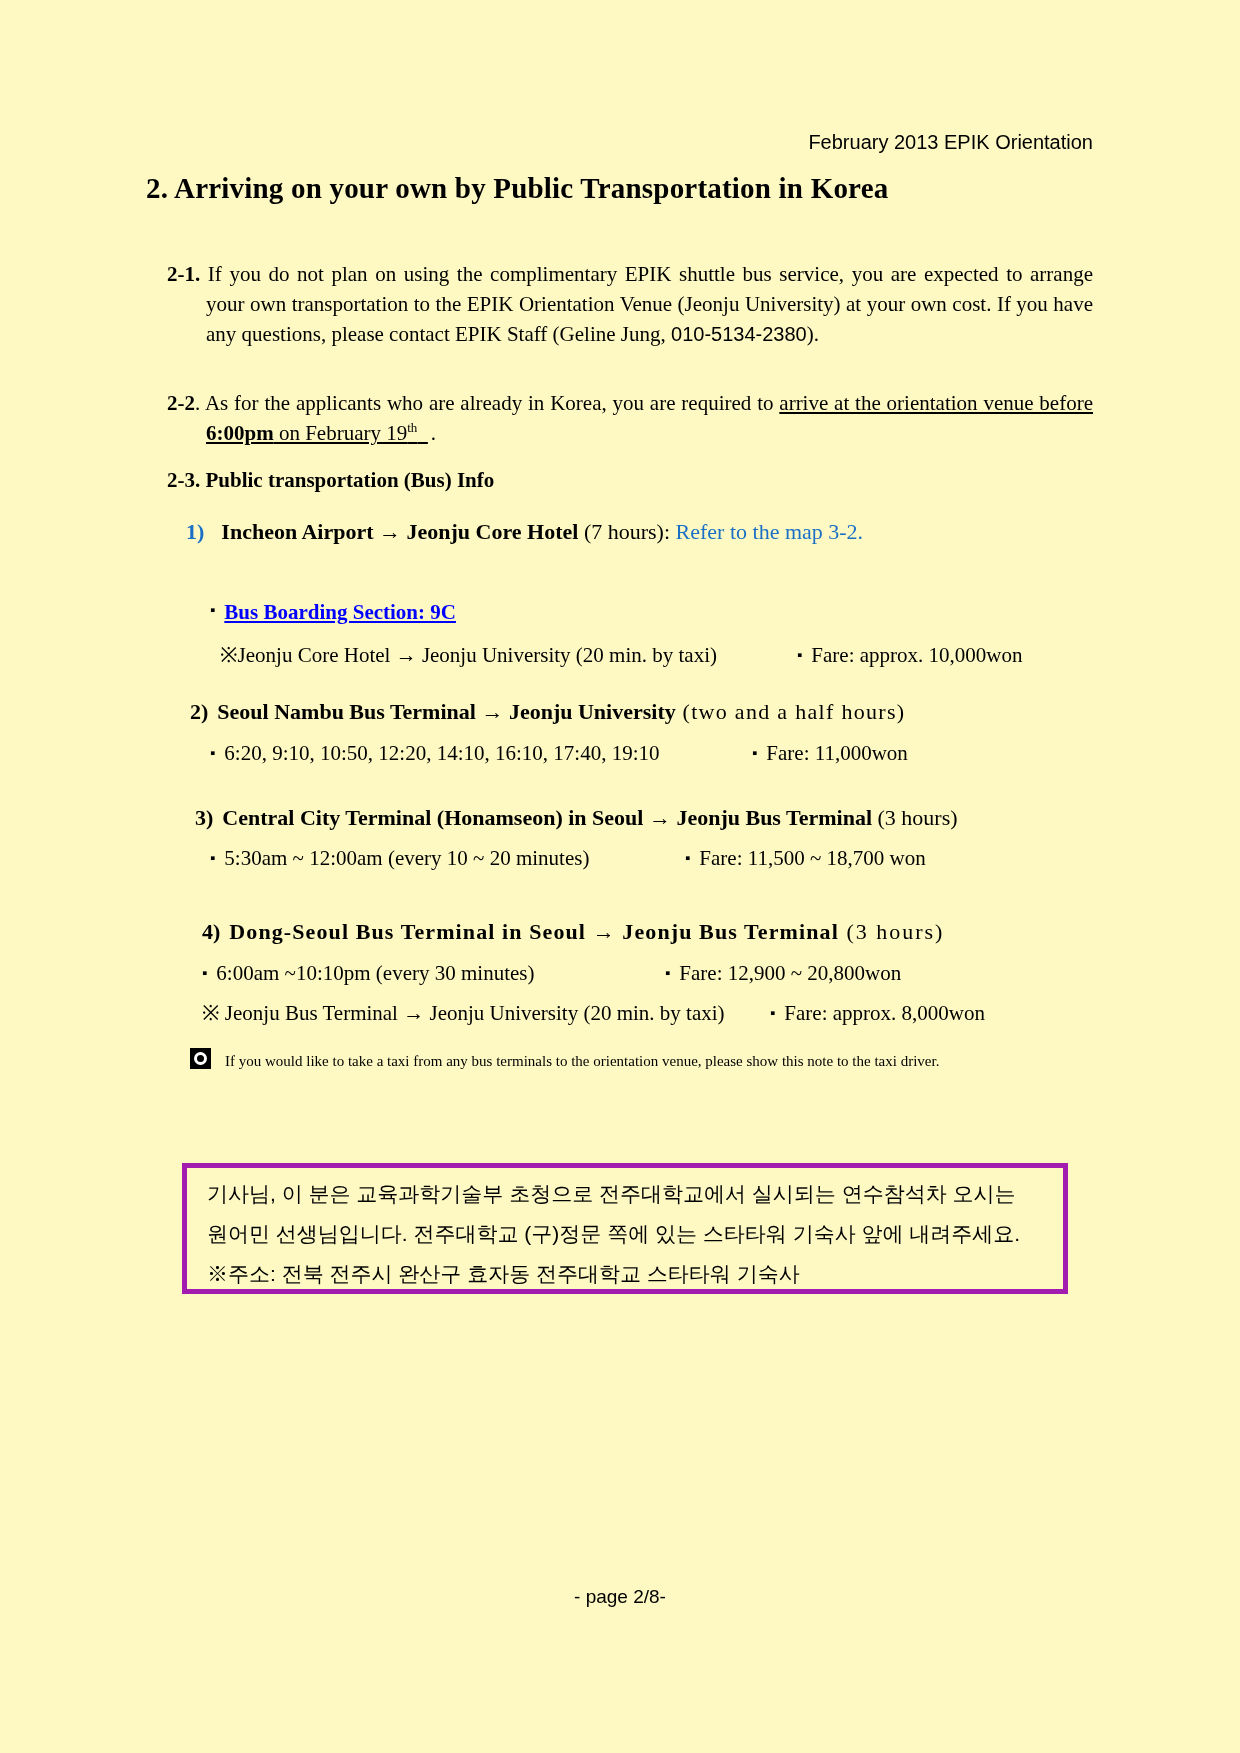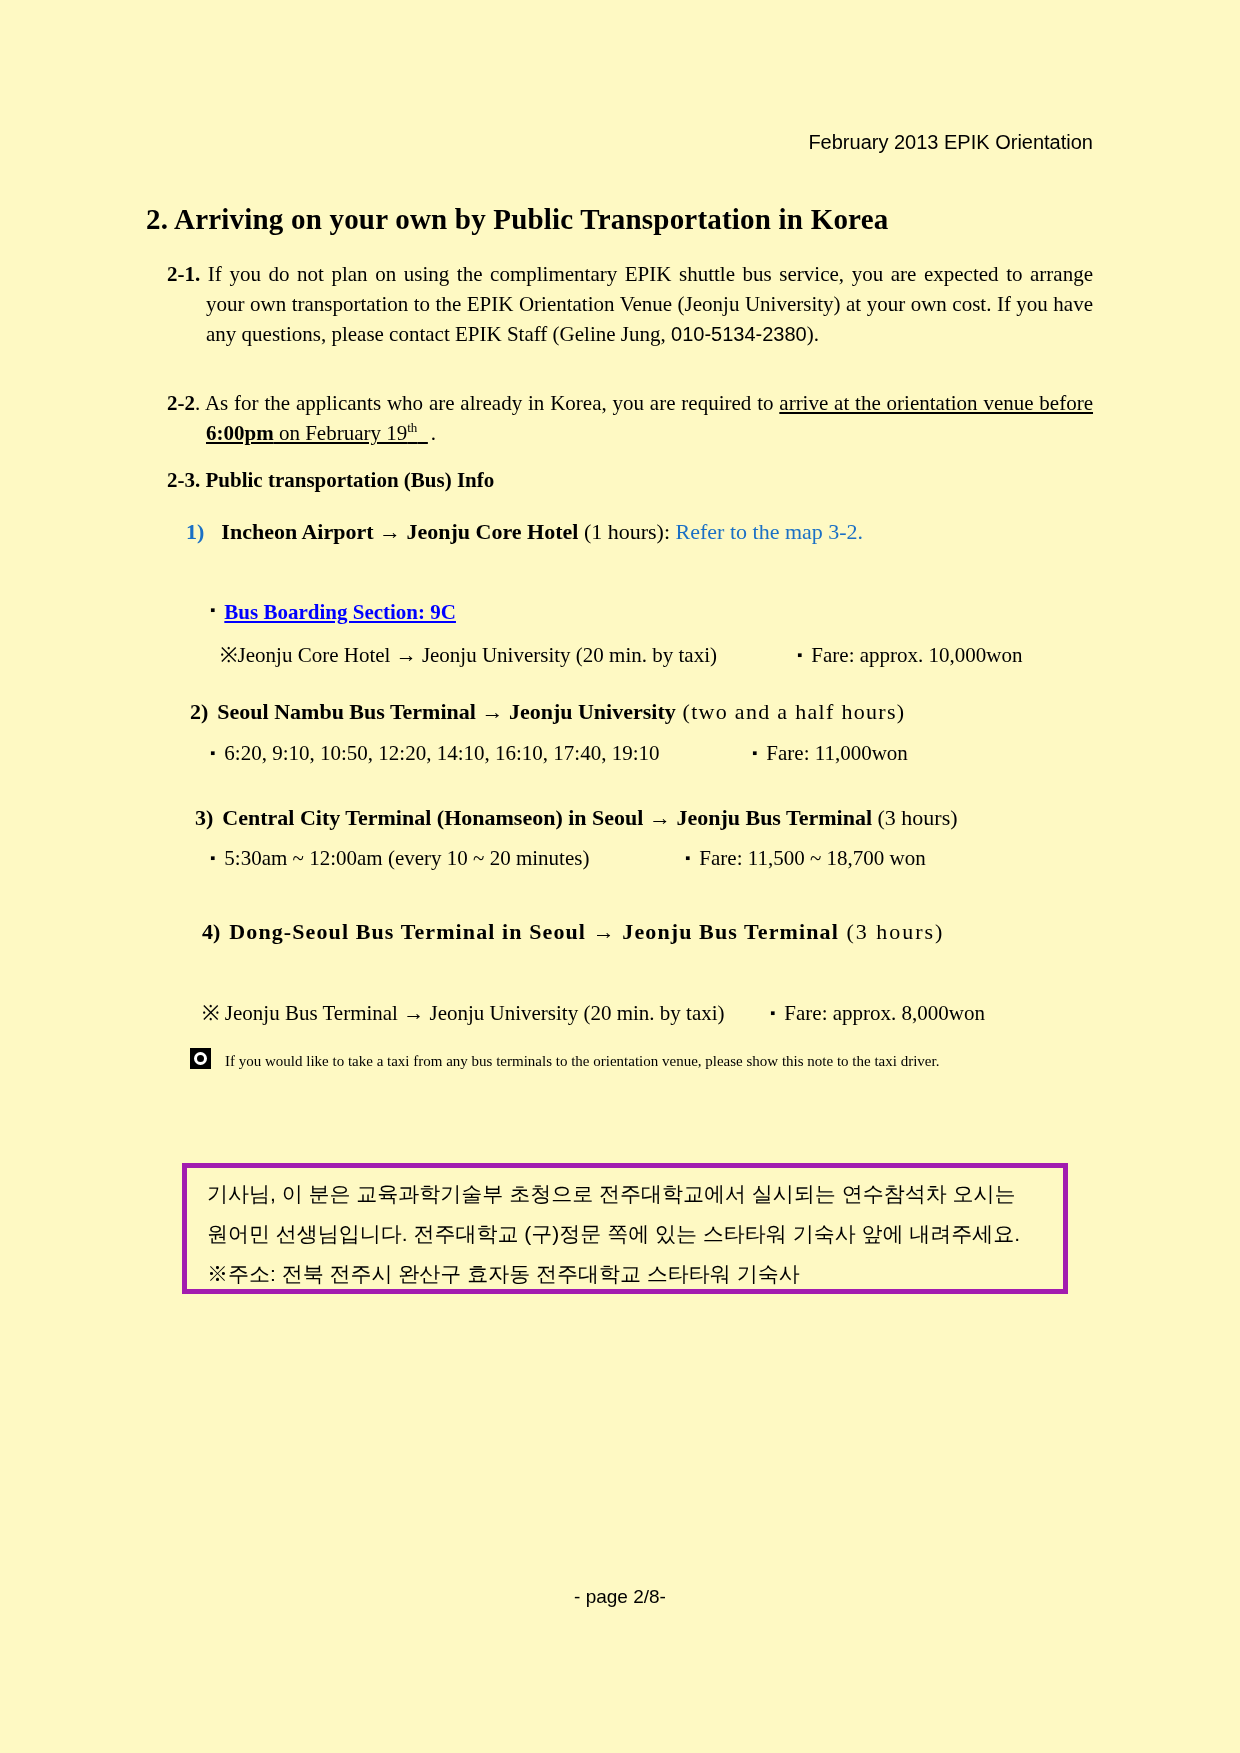--- a/index.html
+++ b/index.html
@@ -3,21 +3,21 @@
 <meta charset="utf-8">
 <style>
   html,body { margin:0; padding:0; background:#ffffff; }
   .page {
     position:relative; width:1240px; height:1753px; background:#fef9c3;
     font-family:"Liberation Serif", serif; color:#000000; overflow:hidden;
   }
   .abs { position:absolute; }
 
   .header { top:130px; right:147px; font-family:"Liberation Sans",sans-serif; font-size:20px; line-height:24px; }
-  .doc-title { top:170px; left:146px; font-size:29px; font-weight:bold; letter-spacing:0.2px; line-height:36px;margin-top:31px; }
+  .doc-title { top:170px; left:146px; font-size:29px; font-weight:bold; letter-spacing:0.2px; line-height:36px; }
 
   .para { font-size:21px; line-height:30px; }
   .p21 { top:238px; left:167px; width:926px; box-sizing:border-box; padding-left:39px; text-indent:-39px; text-align:justify; }
   .p22 { top:367px; left:167px; width:926px; box-sizing:border-box; padding-left:39px; text-indent:-39px; text-align:justify; }
   .phone { font-family:"Liberation Sans",sans-serif; font-size:20px; }
   sup { font-size:13px; line-height:0; }
   .u-end { margin-left:3px; }
 
   .h23 { top:465px; left:167px; font-size:21px; font-weight:bold; line-height:30px; }
 
@@ -72,21 +72,21 @@
     <b>2-1. </b><span>If you do not plan on using the complimentary EPIK shuttle bus service, you are expected to arrange your own transportation to the EPIK Orientation Venue (Jeonju University) at your own cost. If you have any questions, please contact EPIK Staff (Geline Jung, </span><span class="phone">010-5134-2380</span><span>).</span>
   </p>
 
   <p class="abs para p22">
     <b>2-2</b><span>. As for the applicants who are already in Korea, you are required to </span><u><span>arrive at the orientation venue before </span><b>6:00pm</b><span> on February 19</span><sup>th</sup>&nbsp;&nbsp;</u><span class="u-end">.</span>
   </p>
 
   <div class="abs h23">2-3. Public transportation (Bus) Info</div>
 
   <div class="abs rh r1h">
-    <span class="rnum blue">1)</span><span class="rname">Incheon Airport → Jeonju Core Hotel</span><span class="rdur"> (1 hours): </span><span class="blue">Refer to the map 3-2.</span>
+    <span class="rnum blue">1)</span><span class="rname">Incheon Airport → Jeonju Core Hotel</span><span class="rdur"> (7 hours): </span><span class="blue">Refer to the map 3-2.</span>
   </div>
   <div class="abs row boardrow">
     <span class="blt">▪</span>
       <span class="board-link">Bus Boarding Section: 9C</span>
   </div>
   <div class="abs row r1taxi">
     <span class="cell">※Jeonju Core Hotel → Jeonju University (20 min. by taxi)</span>
     <span><span class="blt">▪</span><span>Fare: approx. 10,000won</span></span>
   </div>
 
@@ -102,20 +102,24 @@
     <span class="rnum">3)</span><span class="rname">Central City Terminal (Honamseon) in Seoul → Jeonju Bus Terminal</span><span class="rdur"> (3 hours)</span>
   </div>
   <div class="abs row r3row">
     <span class="cell"><span class="blt">▪</span><span>5:30am ~ 12:00am (every 10 ~ 20 minutes)</span></span>
     <span><span class="blt">▪</span><span>Fare: 11,500 ~ 18,700 won</span></span>
   </div>
 
   <div class="abs rh r4h">
     <span class="rnum">4)</span><span class="rname">Dong-Seoul Bus Terminal in Seoul → Jeonju Bus Terminal</span><span class="rdur"> (3 hours)</span>
   </div>
+  <div class="abs row r4row">
+    <span class="cell"><span class="blt">▪</span><span>6:00am ~10:10pm (every 30 minutes)</span></span>
+    <span><span class="blt">▪</span><span>Fare: 12,900 ~ 20,800won</span></span>
+  </div>
   <div class="abs row r4taxi">
     <span class="cell">※ Jeonju Bus Terminal → Jeonju University (20 min. by taxi)</span>
     <span><span class="blt">▪</span><span>Fare: approx. 8,000won</span></span>
   </div>
 
   <div class="abs notice">
     <span class="taxi-icon"></span><span>If you would like to take a taxi from any bus terminals to the orientation venue, please show this note to the taxi driver.</span>
   </div>
 
   <div class="abs kbox">

